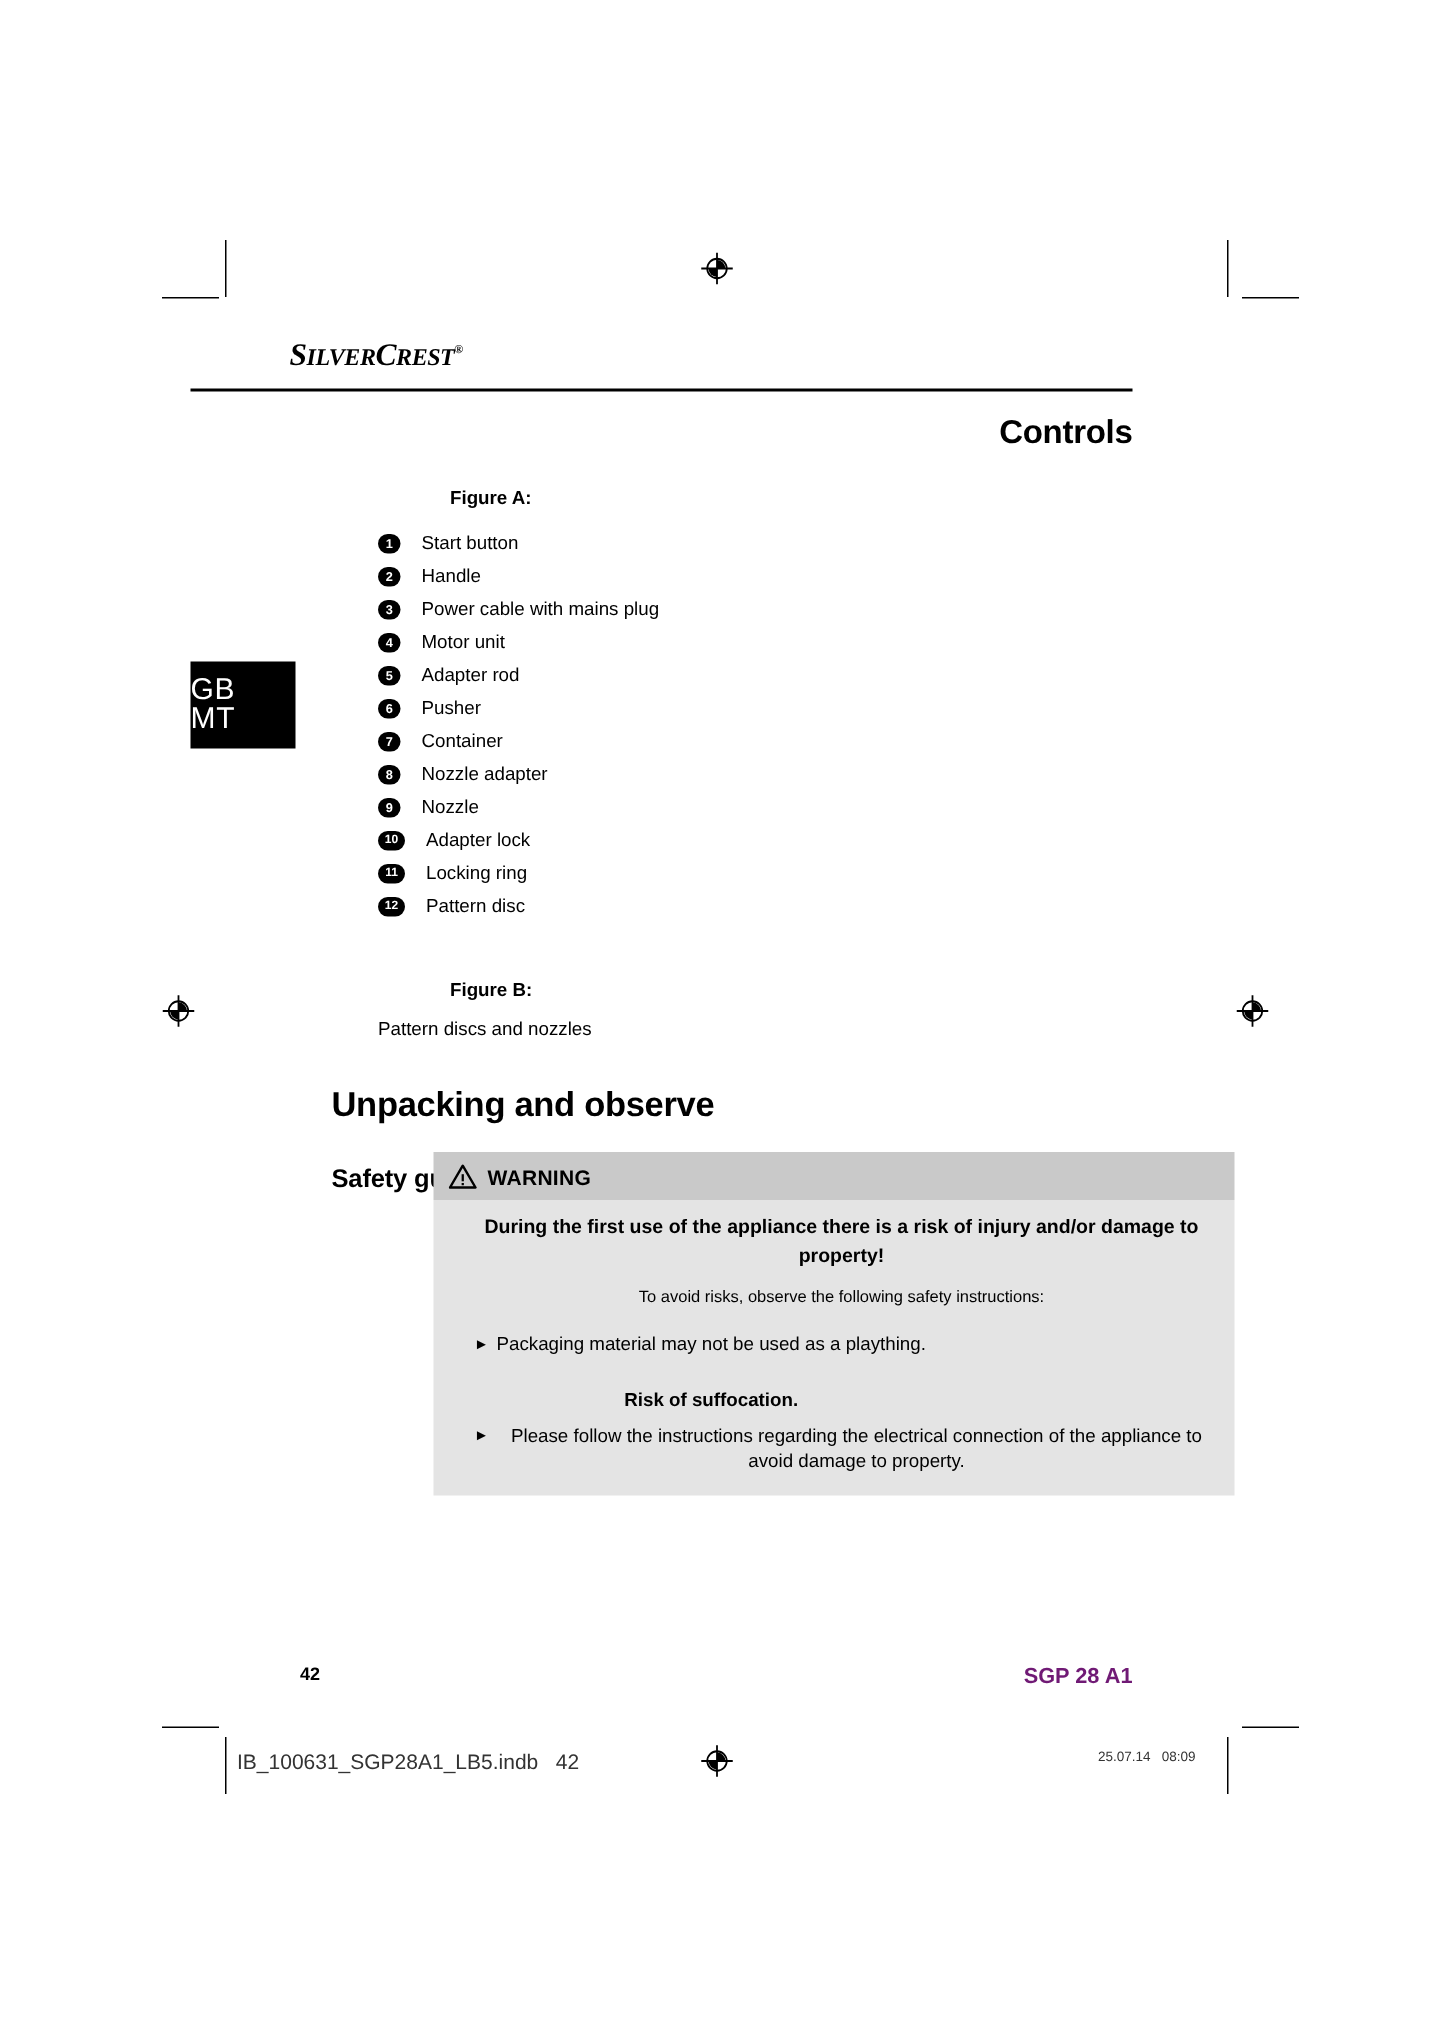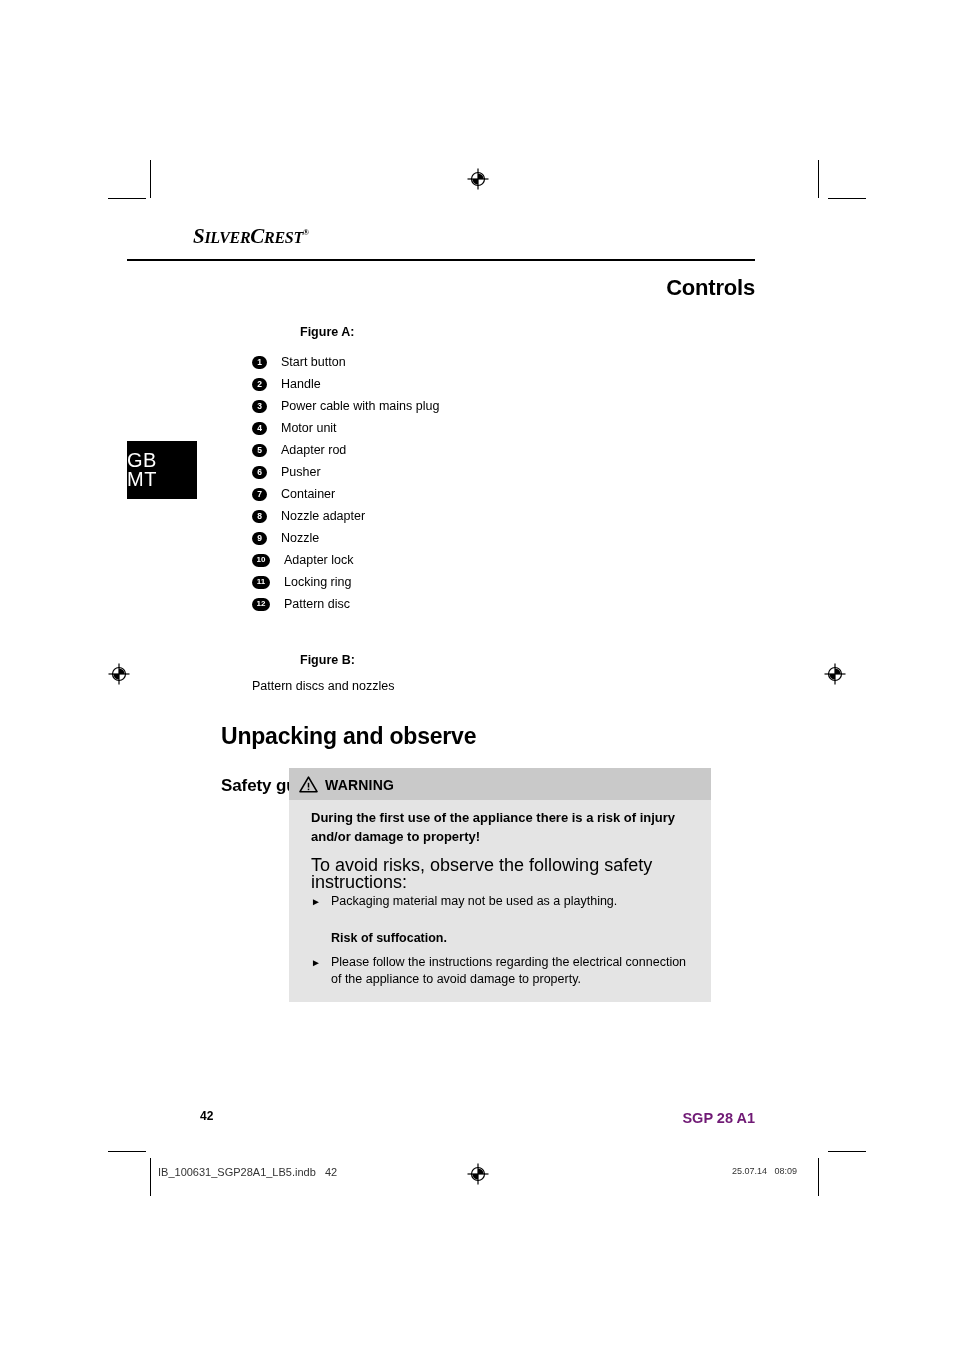--- a/index.html
+++ b/index.html
@@ -154,21 +154,22 @@
   }
 
   .gap-after-list { height: 38px; }
   .gap-figb { height: 30px; }
 
   
   .warning-box {
     position: absolute;
     left: 289px;
     top: 768px;
-    width: 422px;
+    width: 534px;
+    text-align: center;
   }
   .warning-head {
     background: #c9c9c9;
     padding: 8px 10px 7px 10px;
     display: flex;
     align-items: center;
   }
   .warn-triangle {
     width: 19px;
     height: 17px;
@@ -184,23 +185,23 @@
     background: #e4e4e4;
     padding: 9px 12px 14px 22px;
   }
   .warn-lead {
     font-size: 13px;
     font-weight: bold;
     line-height: 18.5px;
     margin: 0 0 11px 0;
   }
   .warn-intro {
-    font-size: 18px;
+    font-size: 11px;
     line-height: 17px;
-    margin: 0 0 2px 0;
+    margin: 0 0 14px 0;
   }
   .warn-item {
     display: flex;
     margin: 0 0 7px 0;
   }
   .warn-item:last-child { margin-bottom: 0; }
   .warn-arrow {
     flex: 0 0 auto;
     width: 20px;
     font-size: 10px;
@@ -231,21 +232,21 @@
     top: 1110px;
     font-size: 14.5px;
     font-weight: bold;
     color: #701a75;
   }
 
   .print-footer-left {
     position: absolute;
     left: 158px;
     top: 1166px;
-    font-size: 11px;
+    font-size: 14px;
     color: #333333;
     white-space: pre;
   }
   .print-footer-right {
     position: absolute;
     right: 157px;
     top: 1166px;
     font-size: 9px;
     color: #333333;
     white-space: pre;

